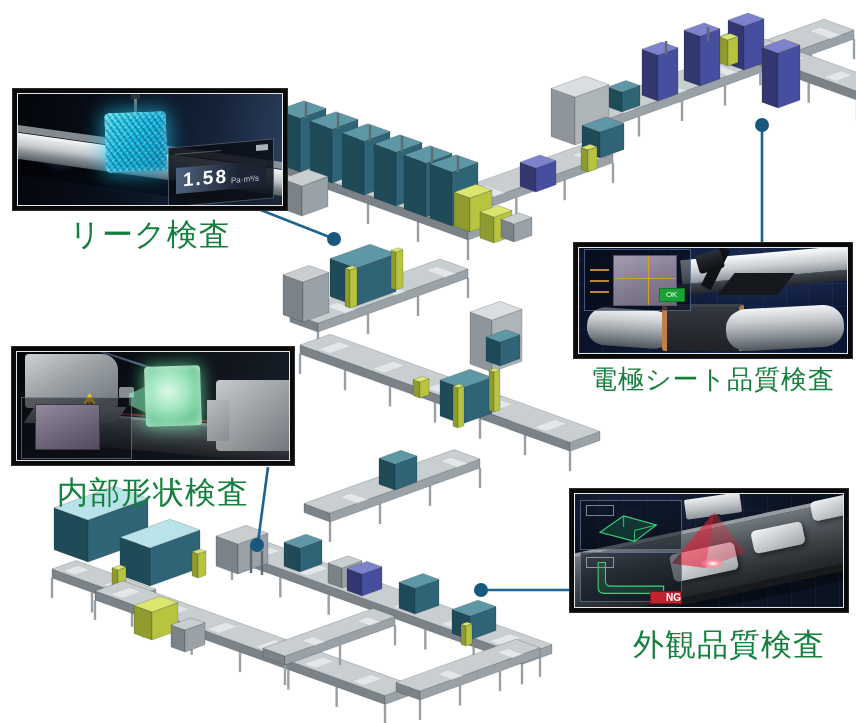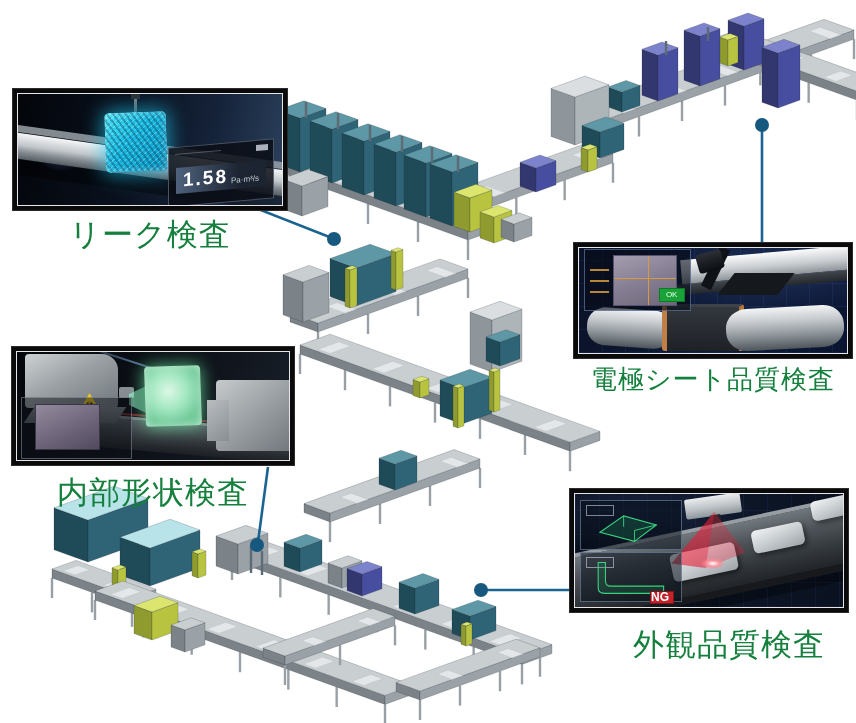--- a/index.html
+++ b/index.html
@@ -136,21 +136,21 @@
   .c4 .tri2{position:absolute;left:36%;top:16%;width:74px;height:56px;
     clip-path:polygon(58% 0,46% 100%,100% 72%);background:rgba(228,30,55,.33);}
   .c4 .spot{position:absolute;left:47%;top:57%;width:24px;height:11px;border-radius:50%;
     background:radial-gradient(#ffffff,rgba(255,140,150,.85) 40%,rgba(255,60,80,0) 75%);}
   .c4 .hud{position:absolute;left:2%;width:100px;height:48px;background:rgba(8,14,26,.55);
     border:1px solid rgba(140,165,200,.5);}
   .c4 .hudA{top:5%;} .c4 .hudB{top:51%;}
   .c4 .hud svg{position:absolute;left:4px;top:4px;}
   .c4 .chip{position:absolute;left:5px;top:4px;width:26px;height:9px;border:1px solid rgba(215,225,240,.55);}
   .c4 .ngb{position:absolute;left:28%;top:86%;width:22px;height:11px;background:#c2242c;border:1px solid #82131a;
-    color:#ffffff;font-size:12px;line-height:11px;text-align:left;font-weight:bold;z-index:4;}
+    color:#ffffff;font-size:10px;line-height:11px;text-align:right;font-weight:bold;z-index:4;padding-left:8px;}
 </style>
 </head>
 <body>
 
 <div class="stage">
 
   <svg id="factory" width="856" height="723" viewBox="0 0 856 723">
       <rect x="594.8" y="132" width="2.4" height="20" fill="#99a0a5"></rect>
       <rect x="637.8" y="116.52" width="2.4" height="20" fill="#99a0a5"></rect>
       <rect x="680.8" y="101.04" width="2.4" height="20" fill="#99a0a5"></rect>

